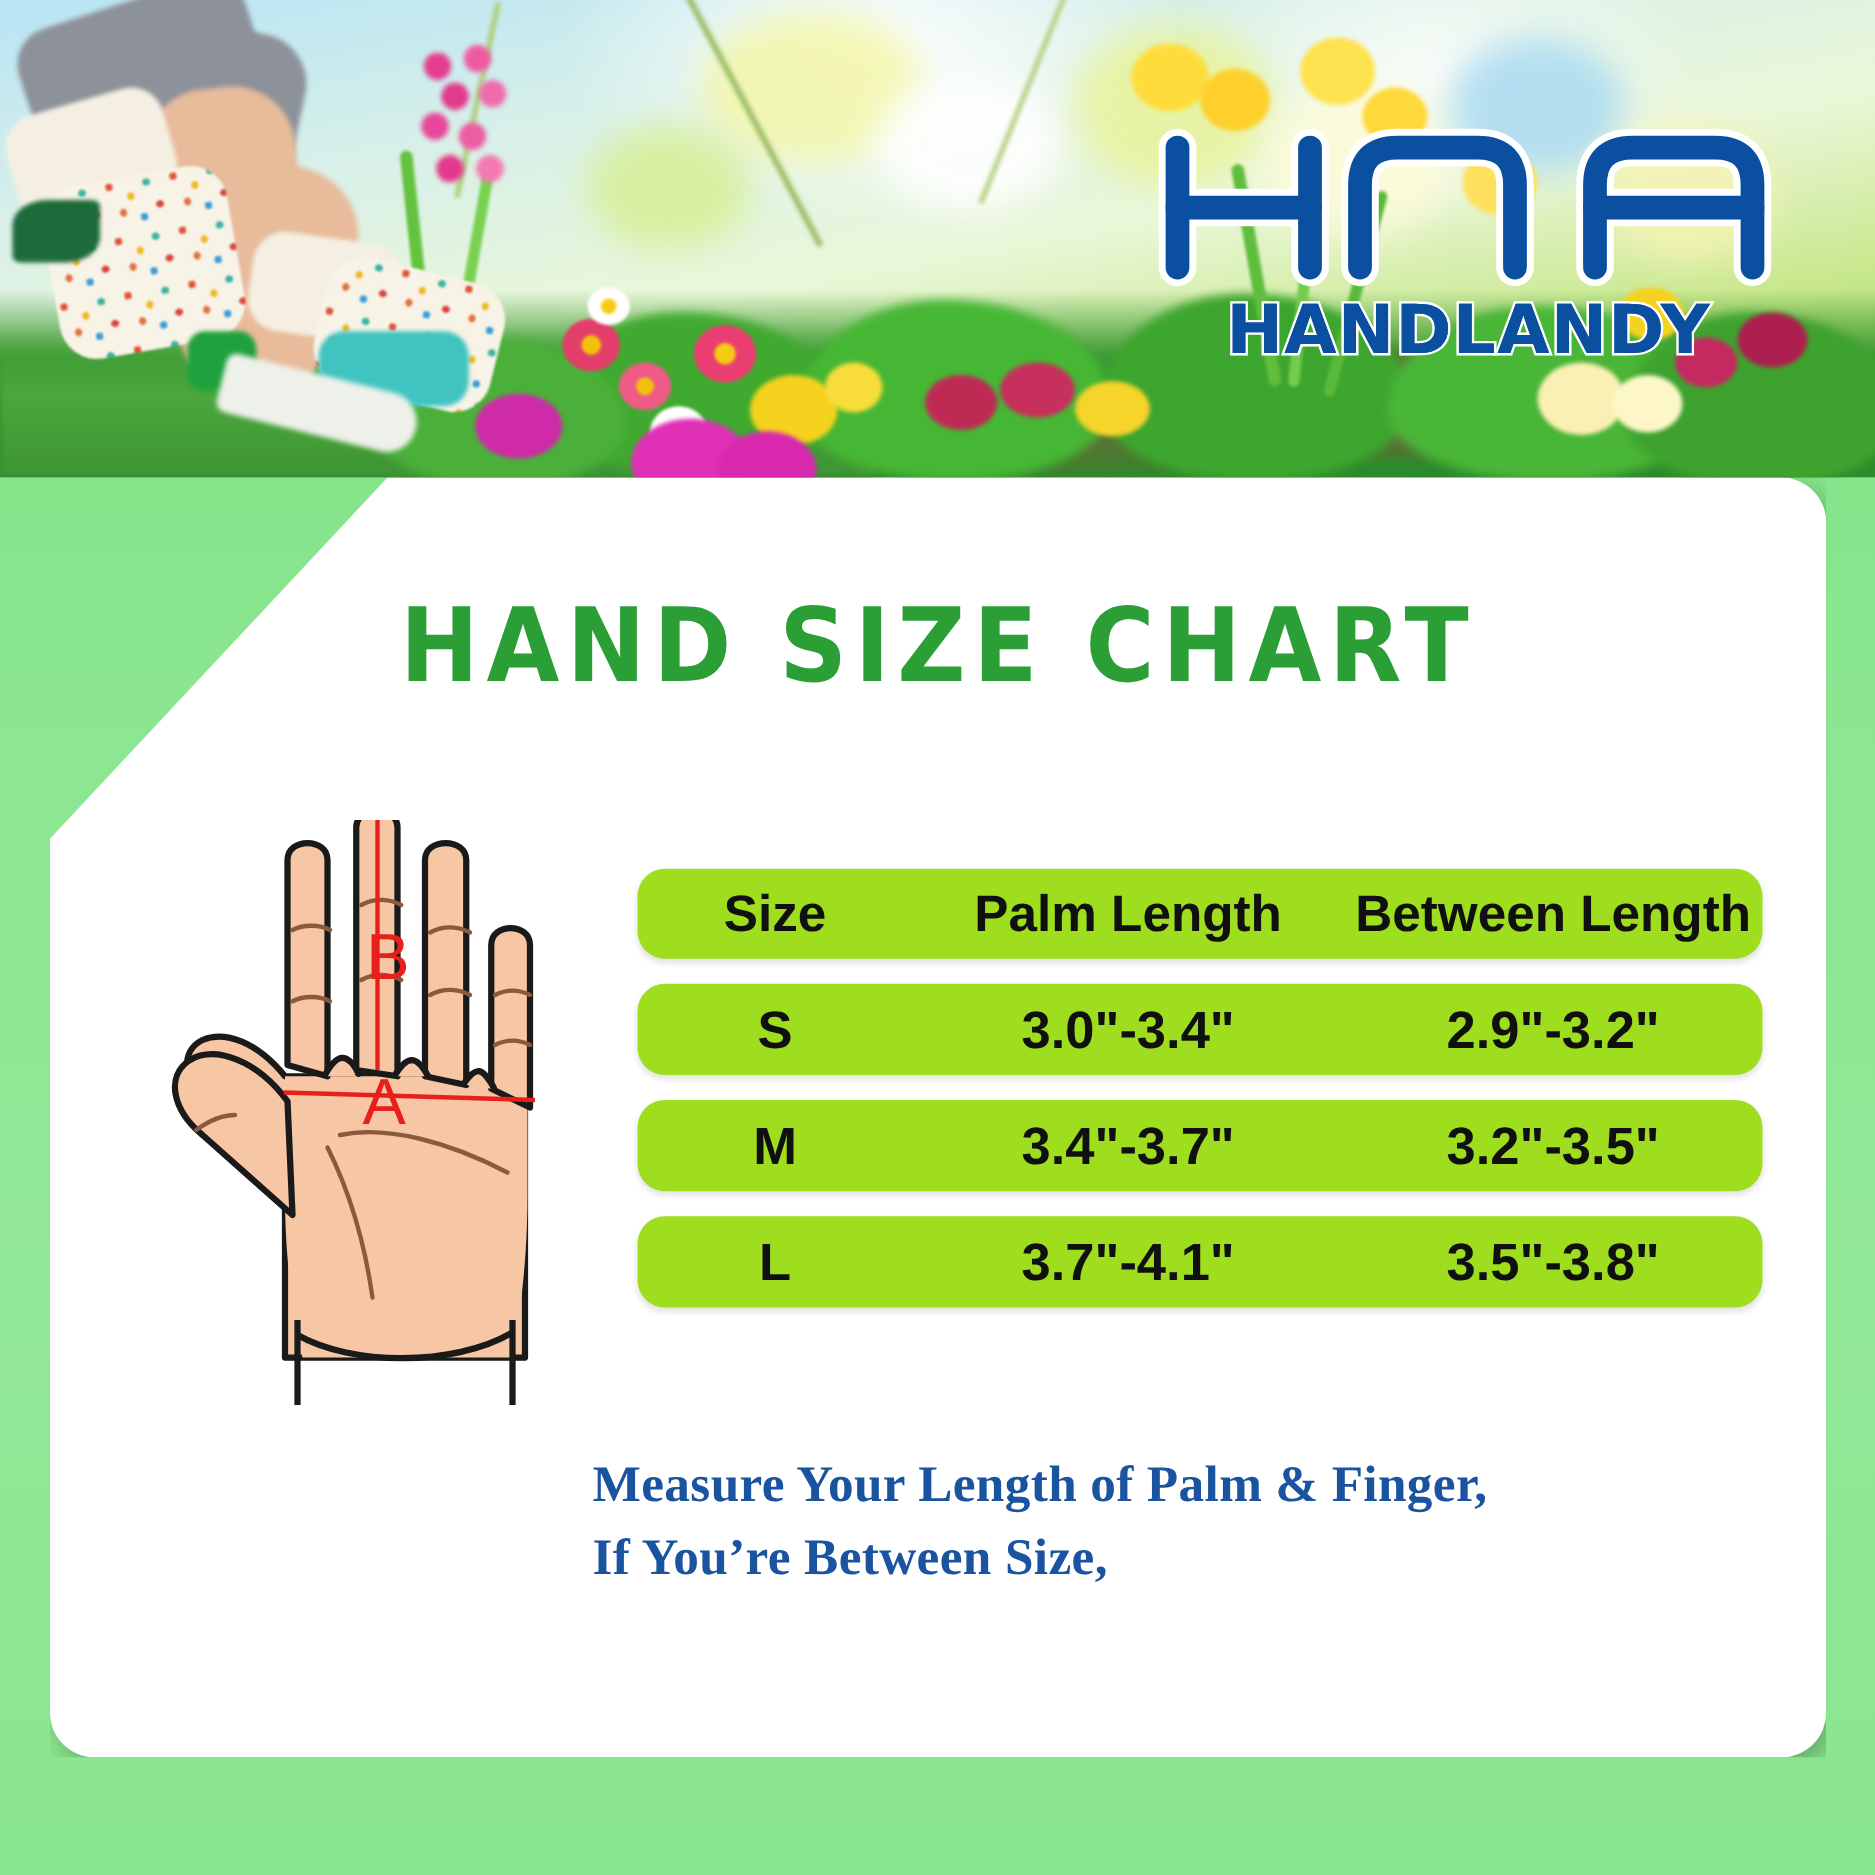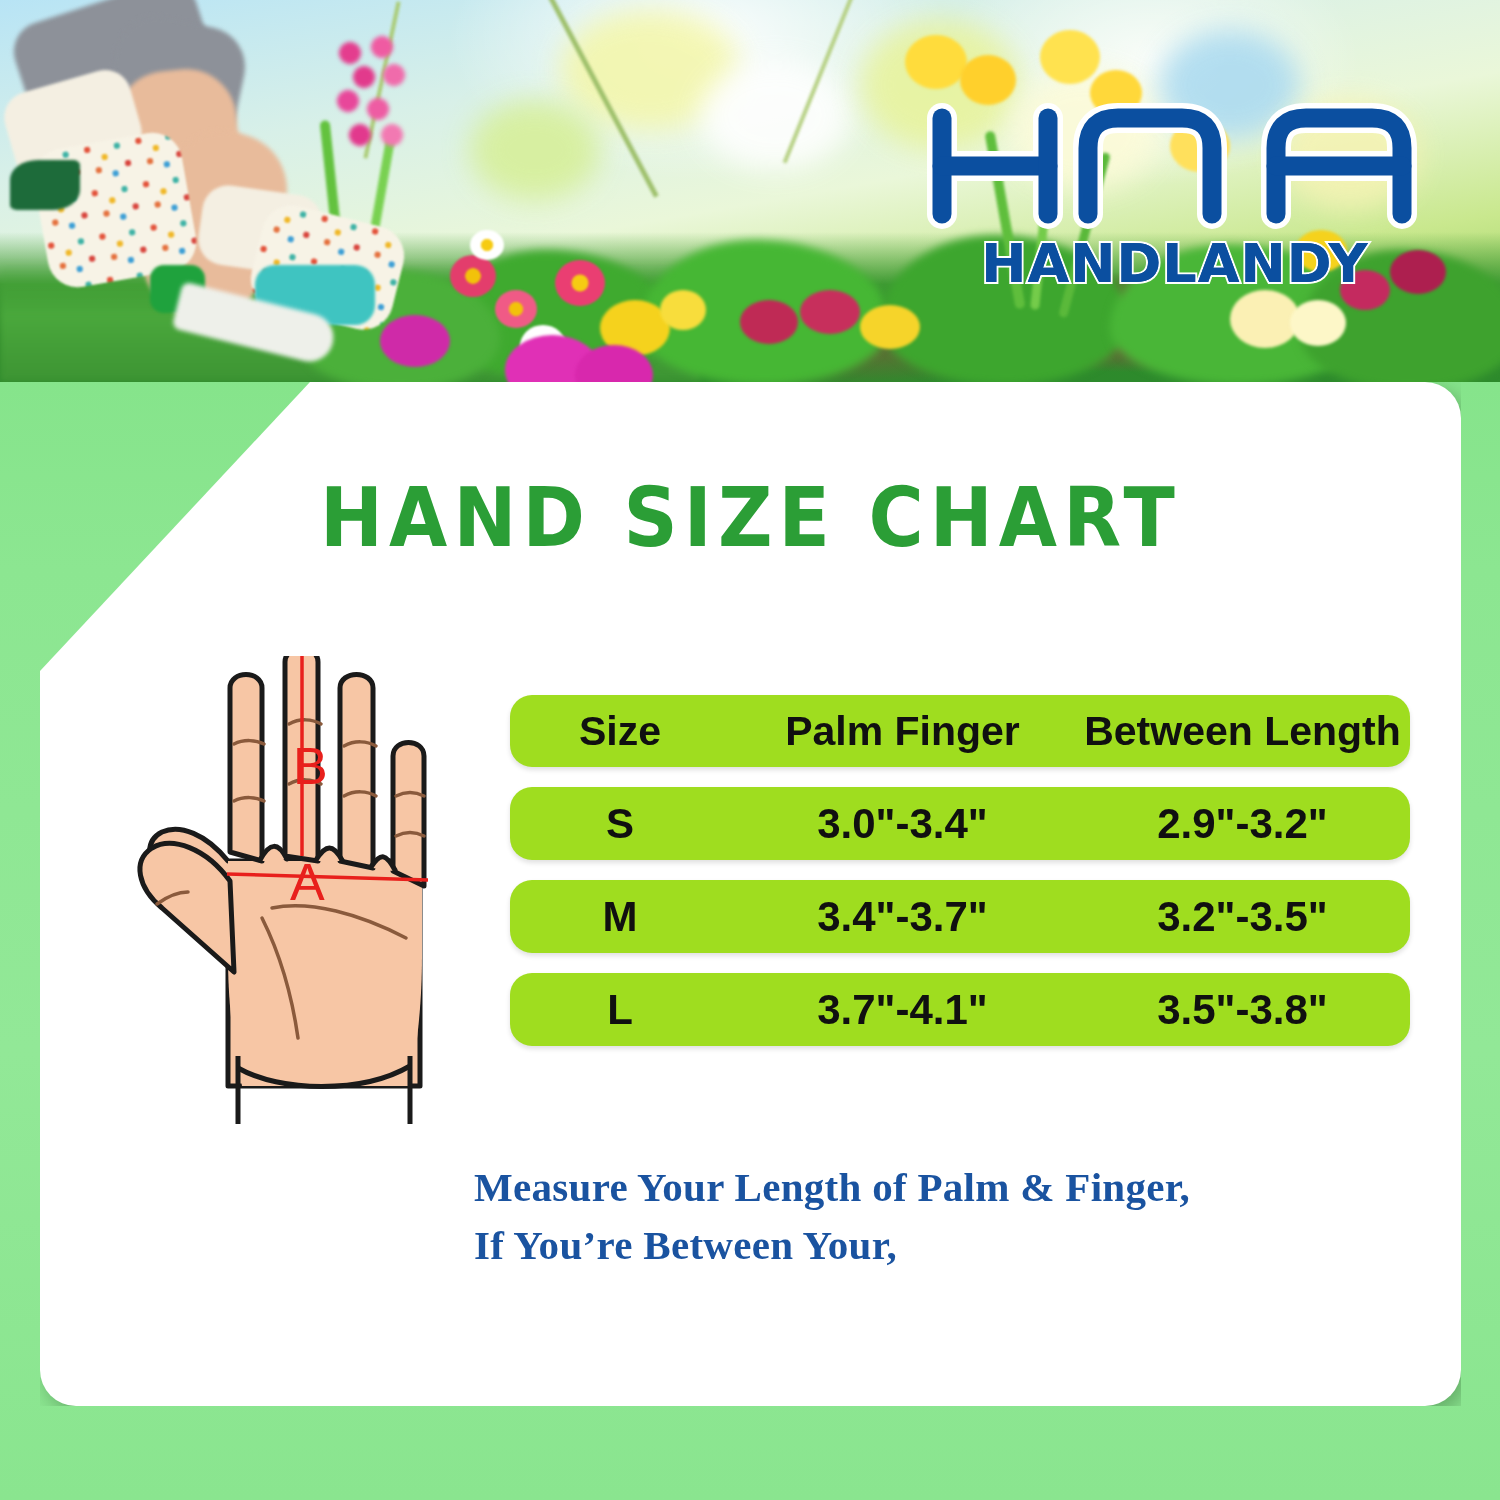--- a/index.html
+++ b/index.html
@@ -405,21 +405,21 @@
         <path d="M117 218 L318 224" stroke="#e8201c" stroke-width="3.5" fill="none"></path>
         <path d="M192 -2 L192 200" stroke="#e8201c" stroke-width="3.5" fill="none"></path>
       </svg>
       <div style="position:absolute;left:183px;top:84px;color:#e8201c;font-family:'Liberation Sans',sans-serif;font-size:52px;line-height:1;">B</div>
       <div style="position:absolute;left:180px;top:200px;color:#e8201c;font-family:'Liberation Sans',sans-serif;font-size:52px;line-height:1;">A</div>
     </div>
 
     <div class="table">
       <div class="row head">
         <div class="cell c-size">Size</div>
-        <div class="cell c-palm">Palm Finger</div>
+        <div class="cell c-palm">Palm Length</div>
         <div class="cell c-finger">Between Length</div>
       </div>
 
       <div class="row">
         <div class="cell c-size">S</div>
         <div class="cell c-palm">3.0"-3.4"</div>
         <div class="cell c-finger">2.9"-3.2"</div>
       </div>
 
       <div class="row">
@@ -430,17 +430,17 @@
 
       <div class="row">
         <div class="cell c-size">L</div>
         <div class="cell c-palm">3.7"-4.1"</div>
         <div class="cell c-finger">3.5"-3.8"</div>
       </div>
     </div>
 
     <div class="note">
       <div>Measure Your Length of Palm &amp; Finger,</div>
-      <div>If You’re Between Your,</div>
+      <div>If You’re Between Size,</div>
     </div>
 
   </div>
 </div>
 
 </body></html>

